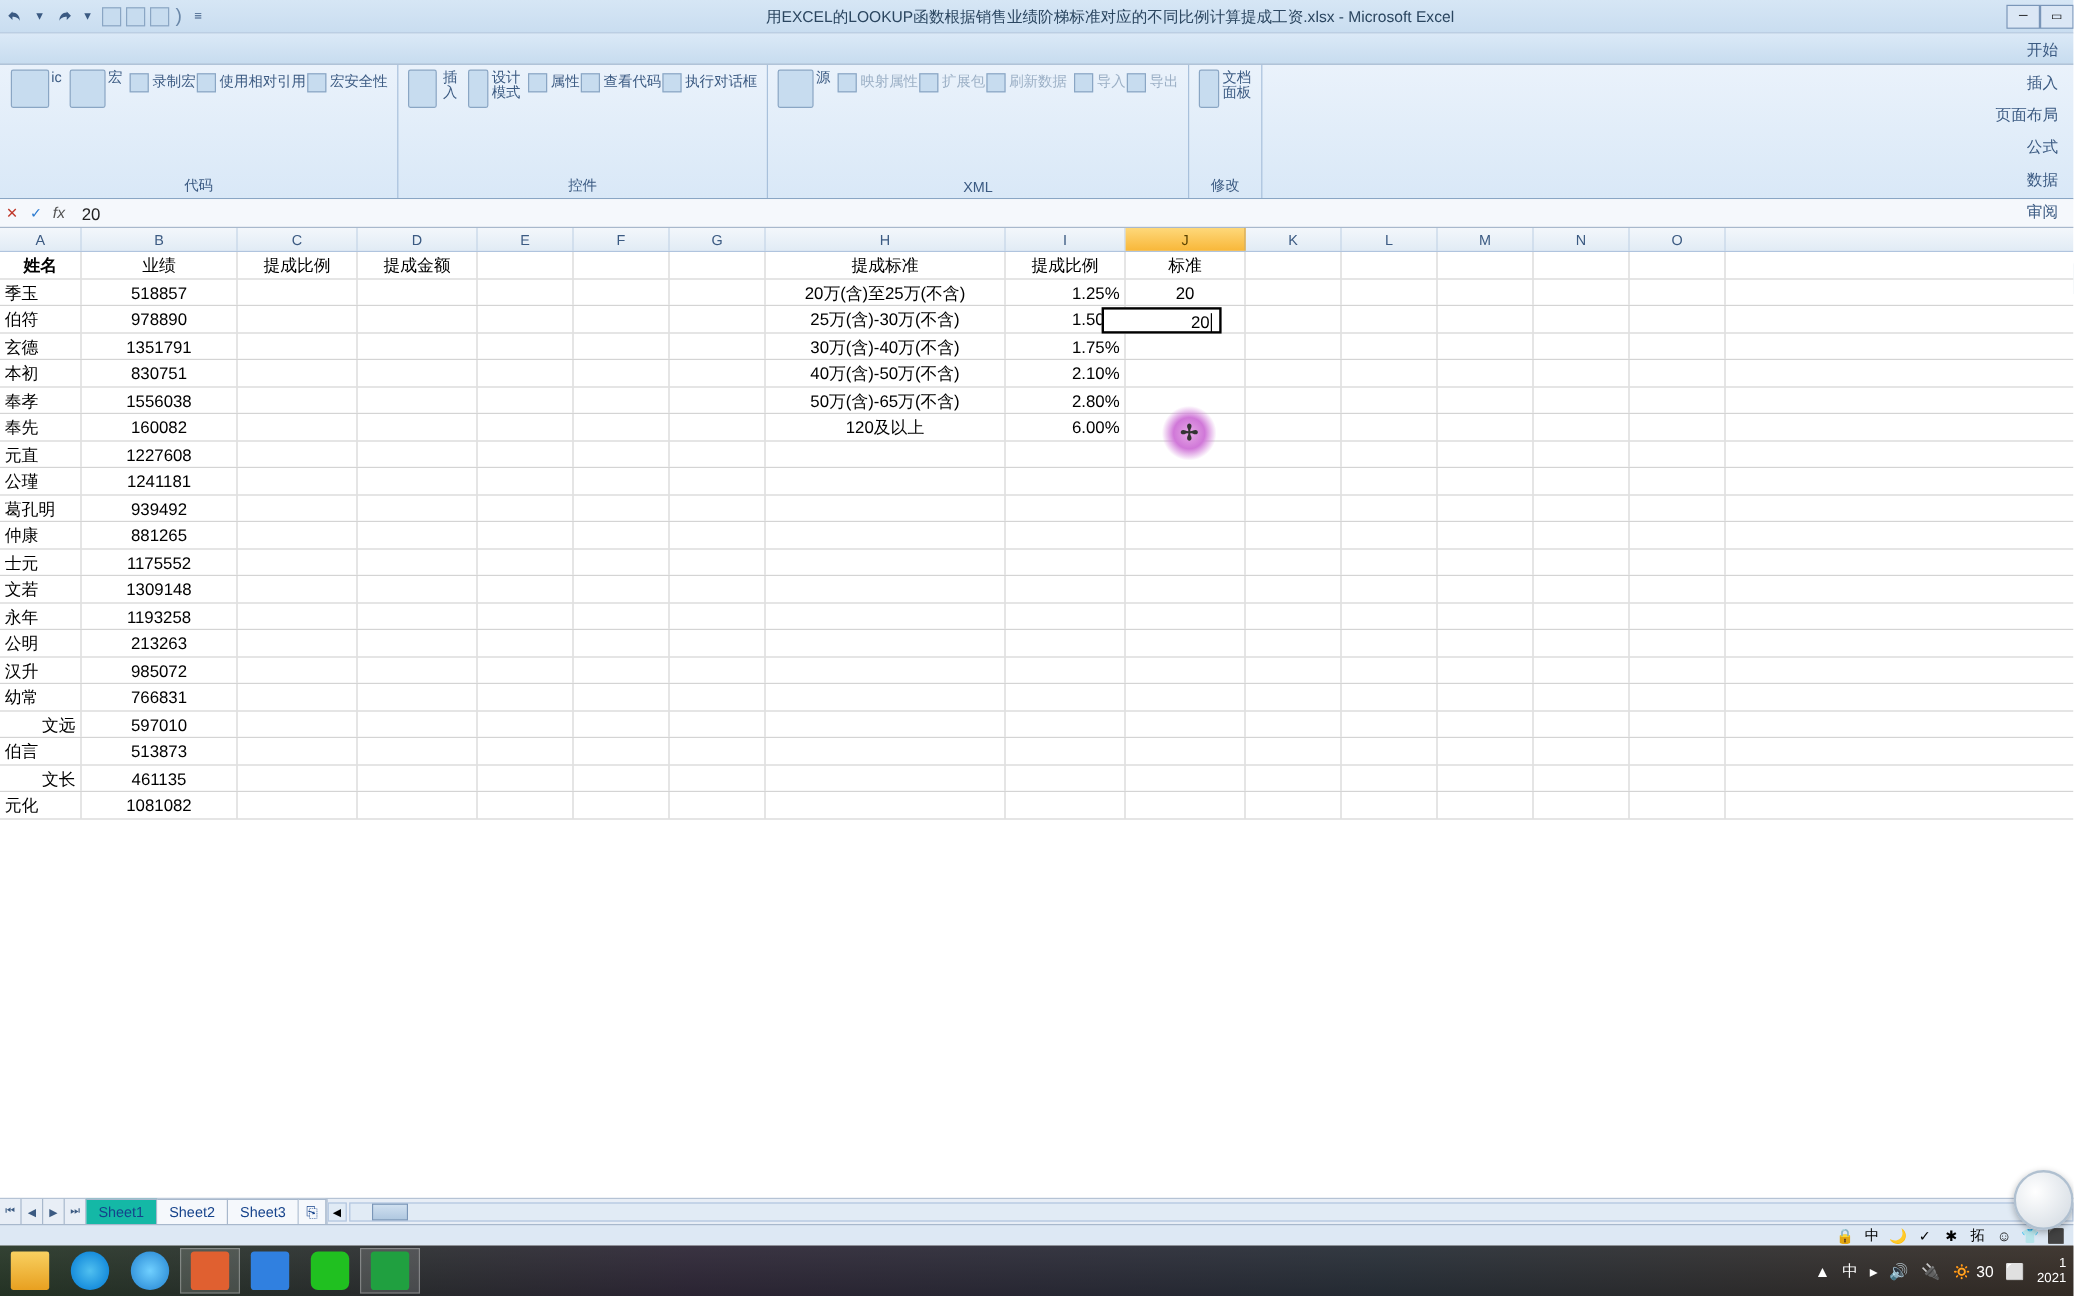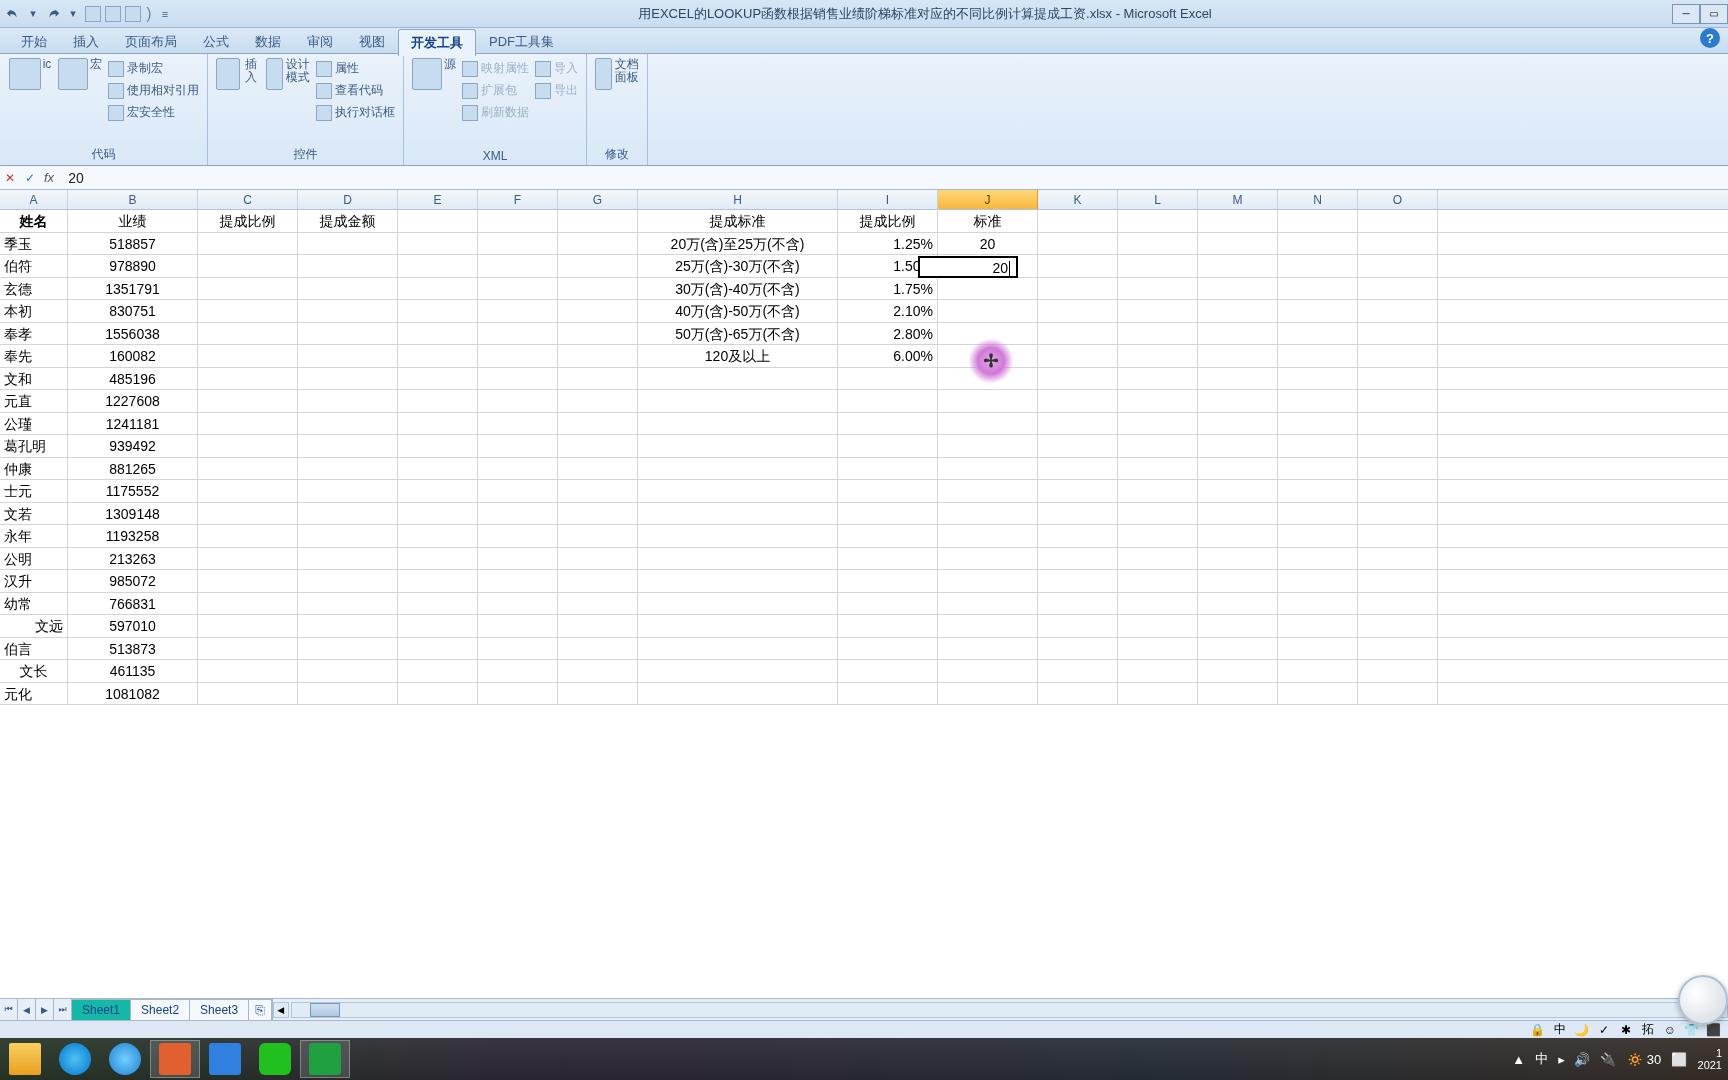--- a/index.html
+++ b/index.html
@@ -9,33 +9,33 @@
 .title-bar { height: 28px; background: linear-gradient(#d6e6f5, #c9ddf0); display: flex; align-items: center; border-bottom: 1px solid #9db6d4; }
 .qat { display: flex; align-items: center; padding: 0 4px; gap: 2px; }
 .qat-btn { width: 18px; height: 18px; display: flex; align-items: center; justify-content: center; color: #3b5a82; font-size: 11px; }
 .qat-btn svg { width: 14px; height: 14px; }
 .qat-sep { width: 10px; text-align: center; color: #6a87a8; }
 .title-text { flex: 1; text-align: center; font-size: 13px; color: #2b4660; }
 .win-controls { display: flex; gap: 0; }
 .win-btn { width: 28px; height: 20px; border: 1px solid #7a96b8; background: #dbe7f5; display:flex;align-items:center;justify-content:center; font-size:10px;}
 
 
-.tabs { height: 26px; background: linear-gradient(#dbe9f7,#c7dcef); display: flex; align-items: flex-start; padding-left: 8px; border-bottom: 1px solid #8aa6c4; }
+.tabs { height: 26px; background: linear-gradient(#dbe9f7,#c7dcef); display: flex; align-items: flex-end; padding-left: 18px; border-bottom: 1px solid #8aa6c4; flex-direction: column; }
 .tab { padding: 4px 12px; font-size: 13px; color: #3b5a82; cursor: pointer; border: 1px solid transparent; border-bottom: none; }
 .tab.active { background: #eaf2fb; border-color: #8aa6c4; border-radius: 3px 3px 0 0; position: relative; top: 1px; color:#15428b; font-weight:bold;}
 .help-btn { margin-left: auto; margin-right: 8px; width: 20px; height: 20px; border-radius: 50%; background:#2a7ad0; color:#fff; display:flex;align-items:center;justify-content:center;font-size:13px;font-weight:bold;}
 
 
 .ribbon { height: 112px; background: linear-gradient(#eaf2fb,#d9e8f7); display: flex; border-bottom: 1px solid #8aa6c4; }
 .ribbon-group { border-right: 1px solid #a8c0db; padding: 4px 8px 2px; display: flex; flex-direction: column; }
 .ribbon-group-body { flex:1; display:flex; gap:6px; align-items:flex-start;}
 .ribbon-group-label { text-align: center; font-size: 12px; color: #3b5a82; padding-top:2px; border-top:0px solid #b8cce0;}
 .ribbon-item { font-size: 12px; color: #3b5a82; padding: 2px 0; display:flex; align-items:center; gap:3px; white-space:nowrap;}
 .ribbon-item.disabled { color:#9cb0c6;}
-.ribbon-col { display:flex; flex-direction:column; gap:1px;}
+.ribbon-col { display:flex; gap:1px;}
 .ribbon-big { display:flex; flex-direction:row; align-items:flex-start; justify-content:center; width:44px; gap:2px; font-size:12px; color:#3b5a82; }
 .ribbon-big .ico { width:32px; height:32px; background:#c7dcef; border:1px solid #8aa6c4; border-radius:2px; display:flex;align-items:center;justify-content:center;}
 .ribbon-big .lbl { text-align:center; line-height:1.1;}
 .small-ico { width:16px;height:16px; background:#c7dcef; border:1px solid #8aa6c4; display:inline-block;}
 
 
 .formula-bar { height: 24px; display:flex; align-items:center; border-bottom:1px solid #a8b8cc; background:#f5f8fc;}
 .fb-btn { width:20px; height:20px; display:flex;align-items:center;justify-content:center; color:#3b5a82; font-size:12px; }
 .fb-btn.x { color:#c0392b;}
 .fb-btn.chk { color:#2a7ad0;}
@@ -389,37 +389,20 @@
         <div class="cell cH center">120及以上</div>
         <div class="cell cI right">6.00%</div>
         <div class="cell cJ"></div>
         <div class="cell cK"></div>
         <div class="cell cL"></div>
         <div class="cell cM"></div>
         <div class="cell cN"></div>
         <div class="cell cO"></div>
       </div>
       <div class="row">
-        <div class="cell cA" style="text-align: left; font-weight: normal;">文和</div>
-        <div class="cell cB center">485196</div>
-        <div class="cell cC"></div>
-        <div class="cell cD"></div>
-        <div class="cell cE"></div>
-        <div class="cell cF"></div>
-        <div class="cell cG"></div>
-        <div class="cell cH"></div>
-        <div class="cell cI"></div>
-        <div class="cell cJ"></div>
-        <div class="cell cK"></div>
-        <div class="cell cL"></div>
-        <div class="cell cM"></div>
-        <div class="cell cN"></div>
-        <div class="cell cO"></div>
-      </div>
-      <div class="row">
         <div class="cell cA" style="text-align: left; font-weight: normal;">元直</div>
         <div class="cell cB center">1227608</div>
         <div class="cell cC"></div>
         <div class="cell cD"></div>
         <div class="cell cE"></div>
         <div class="cell cF"></div>
         <div class="cell cG"></div>
         <div class="cell cH"></div>
         <div class="cell cI"></div>
         <div class="cell cJ"></div>
@@ -610,21 +593,21 @@
         <div class="cell cH"></div>
         <div class="cell cI"></div>
         <div class="cell cJ"></div>
         <div class="cell cK"></div>
         <div class="cell cL"></div>
         <div class="cell cM"></div>
         <div class="cell cN"></div>
         <div class="cell cO"></div>
       </div>
       <div class="row">
-        <div class="cell cA" style="text-align: center; font-weight: normal;">文长</div>
+        <div class="cell cA" style="text-align: right; font-weight: normal;">文长</div>
         <div class="cell cB center">461135</div>
         <div class="cell cC"></div>
         <div class="cell cD"></div>
         <div class="cell cE"></div>
         <div class="cell cF"></div>
         <div class="cell cG"></div>
         <div class="cell cH"></div>
         <div class="cell cI"></div>
         <div class="cell cJ"></div>
         <div class="cell cK"></div>

